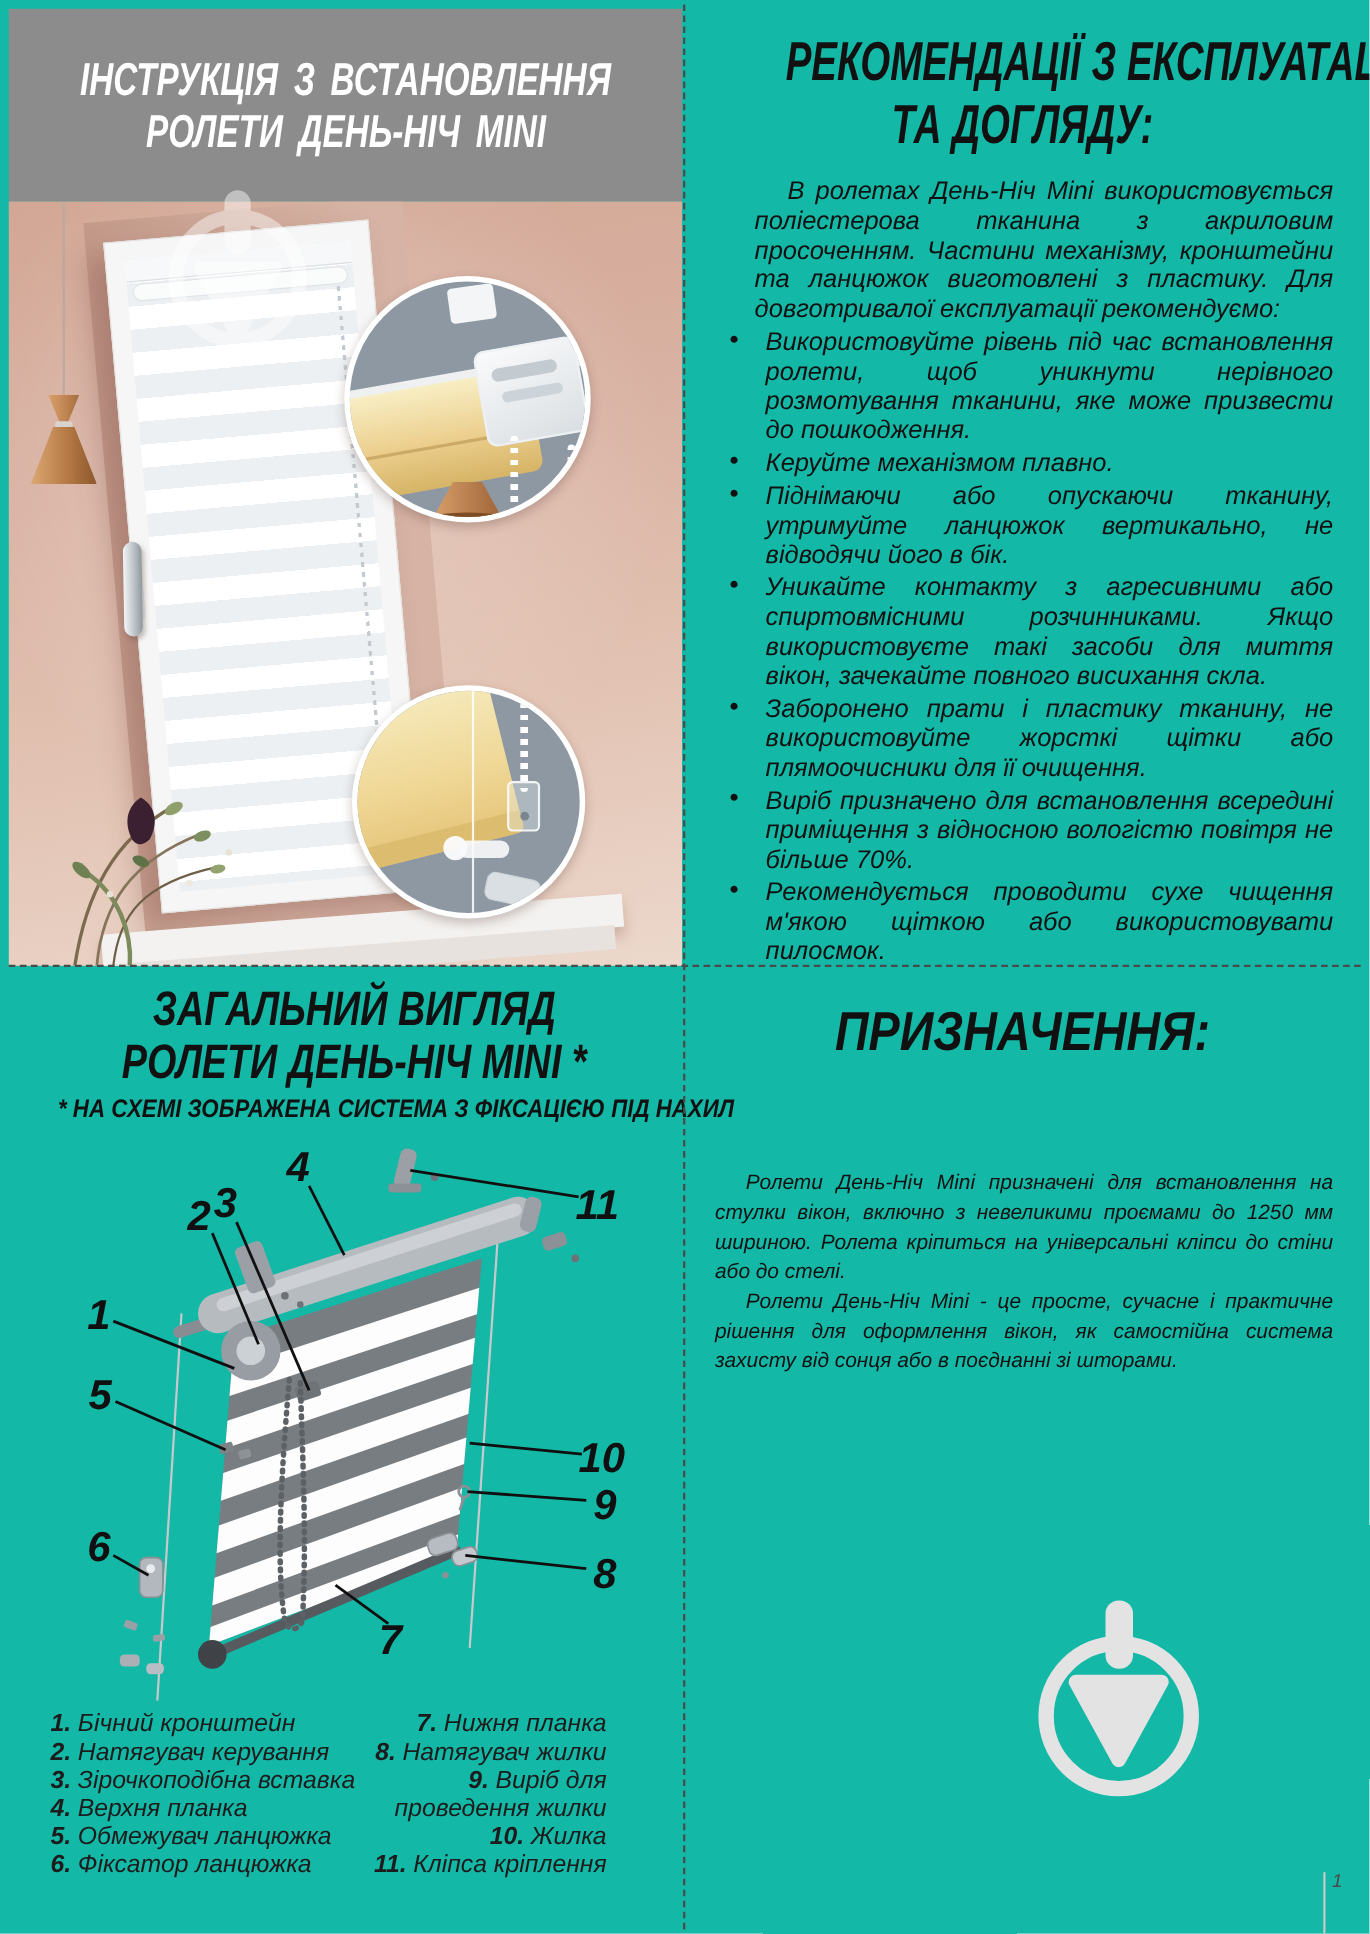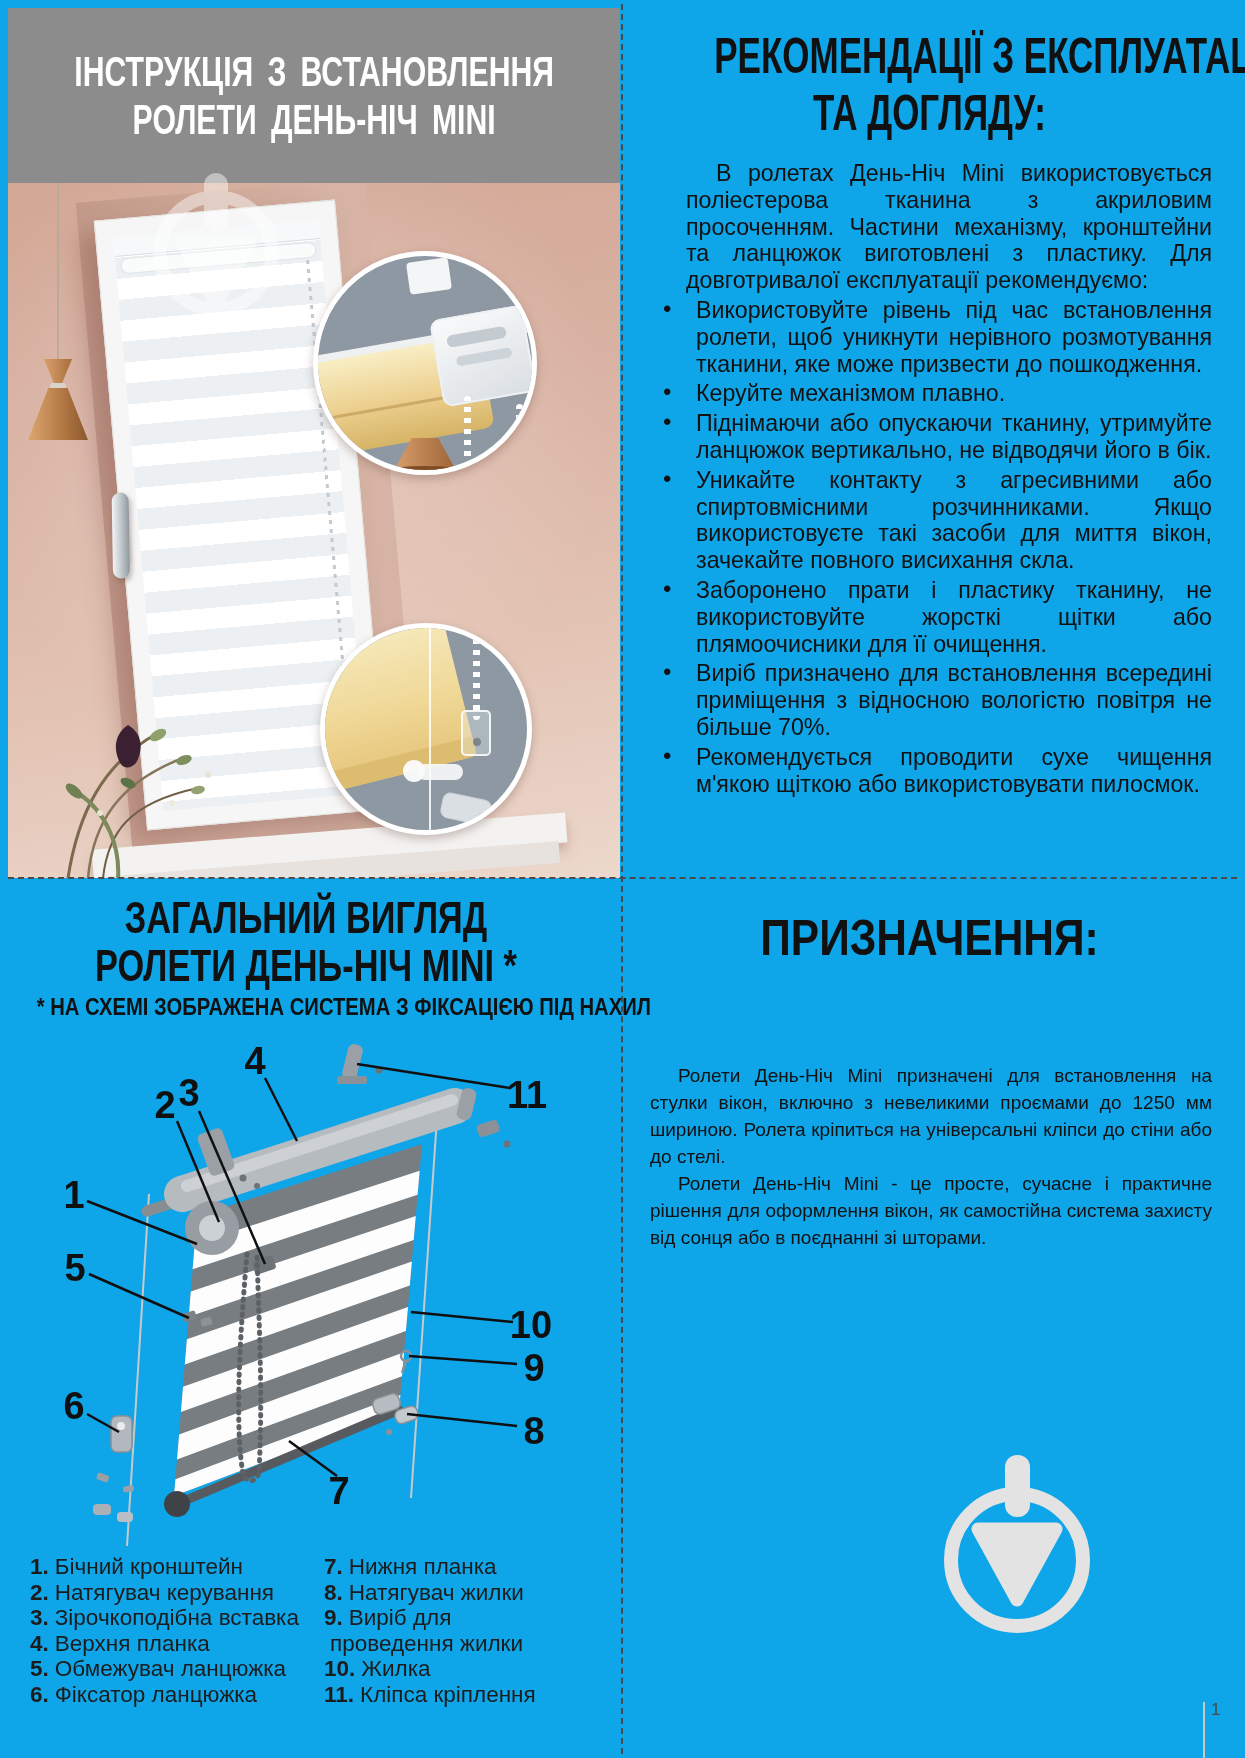--- a/index.html
+++ b/index.html
@@ -1,18 +1,18 @@
 <!DOCTYPE html>
 <html><head>
 <meta charset="utf-8">
 <style>
   * { margin:0; padding:0; box-sizing:border-box; }
   html,body { background:#ffffff; }
   body { font-family:"Liberation Sans","DejaVu Sans",sans-serif; color:#111; }
-  .page { position:relative; width:1245px; height:1758px; background:#0ea5e9; overflow:hidden; }
+  .page { position:relative; width:1245px; height:1758px; background:#14b8a6; overflow:hidden;font-style:italic; }
 
   
   .divider-v { position:absolute; left:621px; top:4px; height:1750px; width:0; border-left:2px dashed #4a4a4a; z-index:30; }
   .divider-h { position:absolute; left:8px; top:877px; width:1229px; height:0; border-top:2px dashed #4a4a4a; z-index:30; }
 
   
   .cond { font-weight:700; white-space:nowrap; text-align:center; transform-origin:50% 50%; letter-spacing:0; }
 
   
   .tl-header { position:absolute; left:8px; top:8px; width:612px; height:175px; background:#8c8c8c; z-index:5;
@@ -82,30 +82,30 @@
   .tr-sec { position:absolute; left:622px; top:8px; width:615px; height:870px; }
   .tr-sec .title { margin-top:20px; }
   .tr-sec .title .cond { font-size:50px; line-height:57px; transform:scaleX(.70); }
   .tr-body { position:absolute; left:28px; top:152px; width:562px; font-size:23.2px; line-height:26.8px; }
   .tr-body .intro { text-align:justify; text-indent:30px;margin-left:36px; }
   .bullet-row { position:relative; padding-left:46px; margin-top:3px; }
   .bullet-row .dot { position:absolute; left:13px; top:-1px; font-size:24px; }
   .bullet-row p { text-align:justify; }
 
   
-  .bl-sec { position:absolute; left:0; top:886px; width:612px; height:868px; }
+  .bl-sec { position:absolute; left:16px; top:886px; width:612px; height:868px; }
   .bl-title1 .cond { font-size:44px; line-height:48px; transform:scaleX(.78); }
   .bl-title1 { margin-top:8px; }
   .bl-sub { margin-top:4px; }
   .bl-sub .cond { font-size:23px; line-height:26px; transform:scaleX(.88); }
   .diagram { position:absolute; left:7px; top:140px; }
   .diagram text { font-family:"Liberation Sans","DejaVu Sans",sans-serif; font-weight:700; font-size:38px; fill:#101010; }
   .legend { position:absolute; font-size:22.5px; line-height:25.6px; color:#1c1c1c; }
   .legend-left { left:30px; top:668px; }
-  .legend-right { left:324px; top:668px; }
+  .legend-right { left:324px; top:668px;text-align:right; }
   .legend b { font-weight:700; margin-right:6px; }
 
   
   .br-sec { position:absolute; left:622px; top:886px; width:615px; height:868px; }
   .br-sec .title { margin-top:24px; }
   .br-sec .title .cond { font-size:50px; line-height:56px; transform:scaleX(.85); }
   .br-body { position:absolute; left:28px; top:176px; width:562px; font-size:19px; line-height:27px; }
   .br-body p { text-align:justify; text-indent:28px; }
 
   .footer-line { position:absolute; left:1203px; top:1702px; width:2px; height:56px; background:#c9c9c9; }

